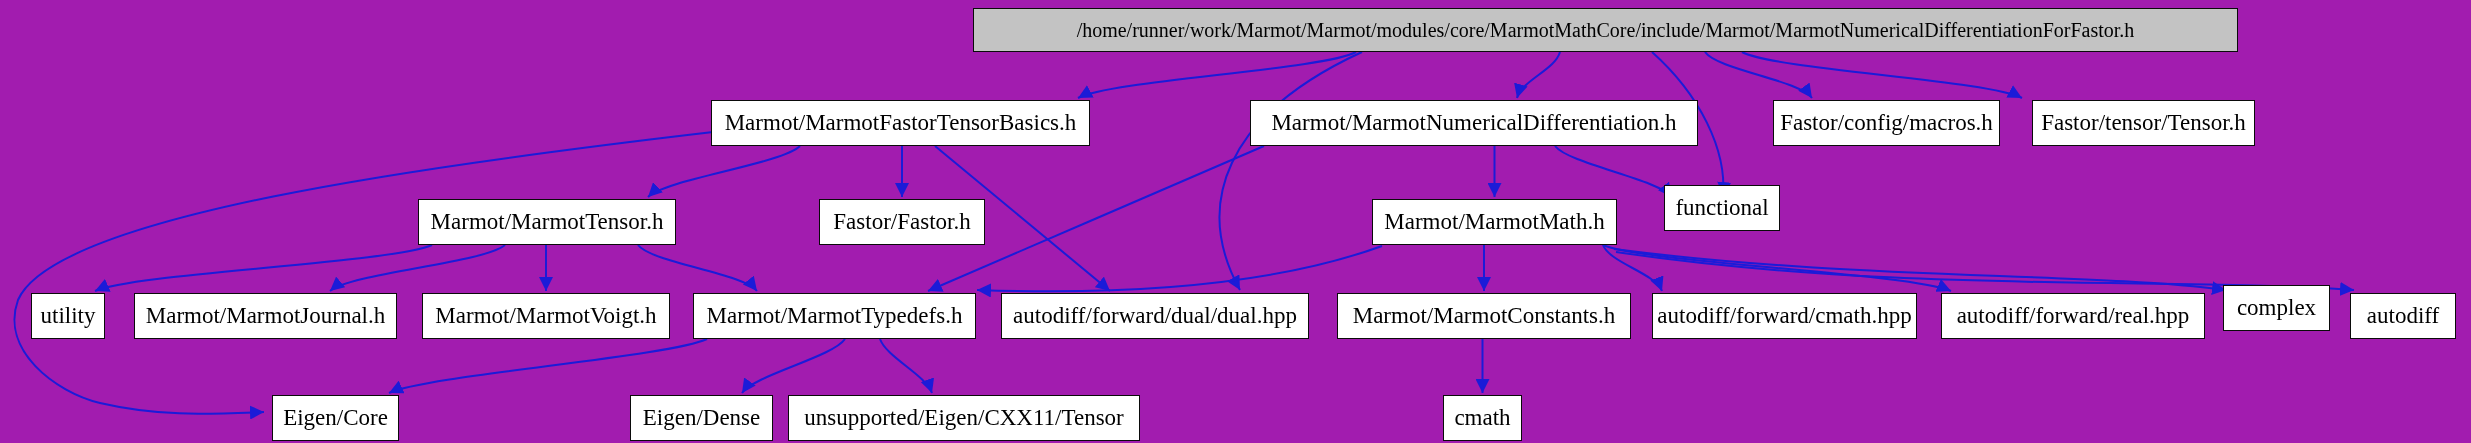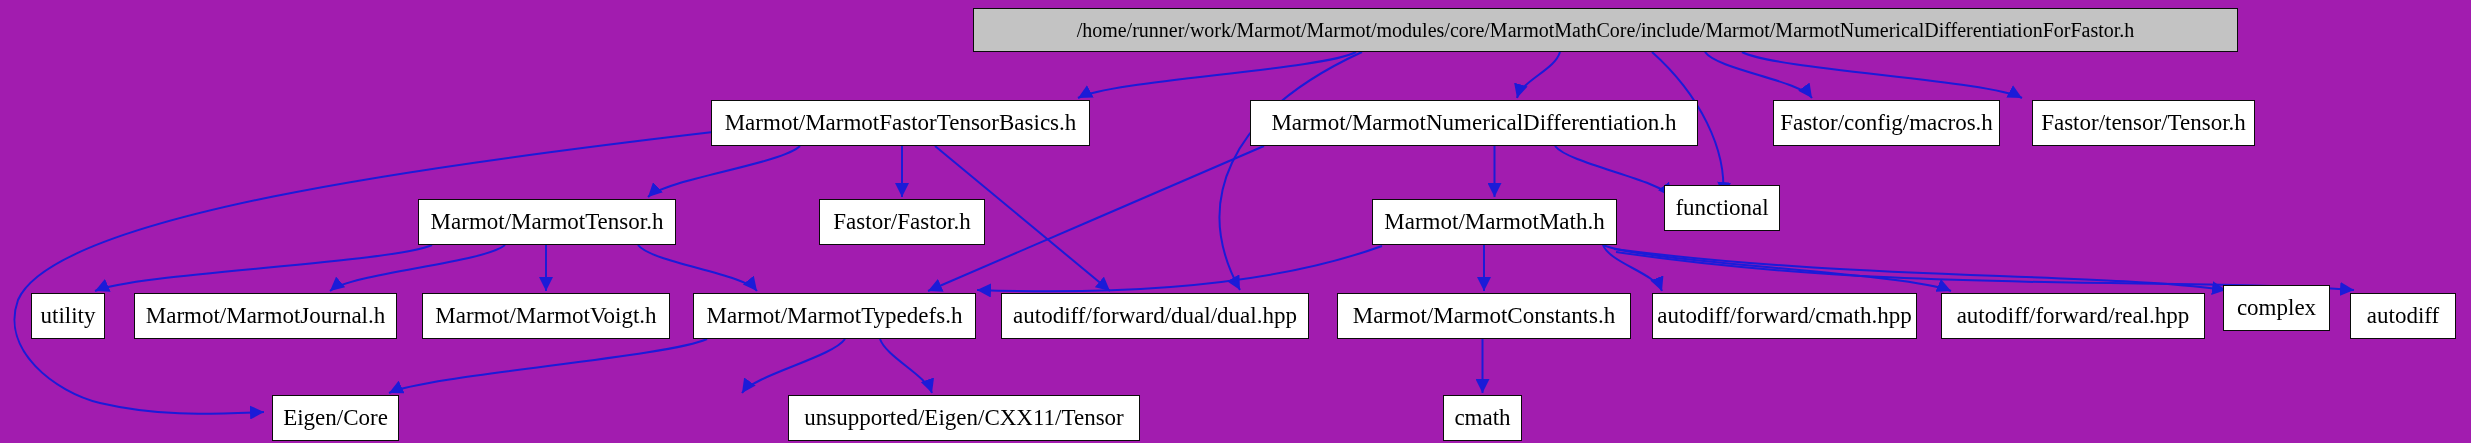--- a/index.html
+++ b/index.html
@@ -82,15 +82,16 @@
     <div class="node" style="left: 134px; top: 293px; width: 263px; height: 46px;">Marmot/MarmotJournal.h</div>
     <div class="node" style="left: 422px; top: 293px; width: 248px; height: 46px;">Marmot/MarmotVoigt.h</div>
     <div class="node" style="left: 693px; top: 293px; width: 283px; height: 46px; text-align: center;">Marmot/MarmotTypedefs.h</div>
     <div class="node" style="left: 1001px; top: 293px; width: 308px; height: 46px;">autodiff/forward/dual/dual.hpp</div>
     <div class="node" style="left: 1337px; top: 293px; width: 294px; height: 46px;">Marmot/MarmotConstants.h</div>
     <div class="node" style="left: 1652px; top: 293px; width: 265px; height: 46px;">autodiff/forward/cmath.hpp</div>
     <div class="node" style="left: 1941px; top: 293px; width: 264px; height: 46px;">autodiff/forward/real.hpp</div>
     <div class="node" style="left: 2223px; top: 285px; width: 107px; height: 46px;">complex</div>
     <div class="node" style="left: 2350px; top: 293px; width: 106px; height: 46px;">autodiff</div>
     <div class="node" style="left: 272px; top: 395px; width: 127px; height: 46px;">Eigen/Core</div>
+    <div class="node" style="left: 630px; top: 395px; width: 143px; height: 46px;">Eigen/Dense</div>
     <div class="node" style="left: 788px; top: 395px; width: 352px; height: 46px;">unsupported/Eigen/CXX11/Tensor</div>
     <div class="node" style="left: 1443px; top: 395px; width: 79px; height: 46px;">cmath</div>
   </div>
 
 </body></html>

